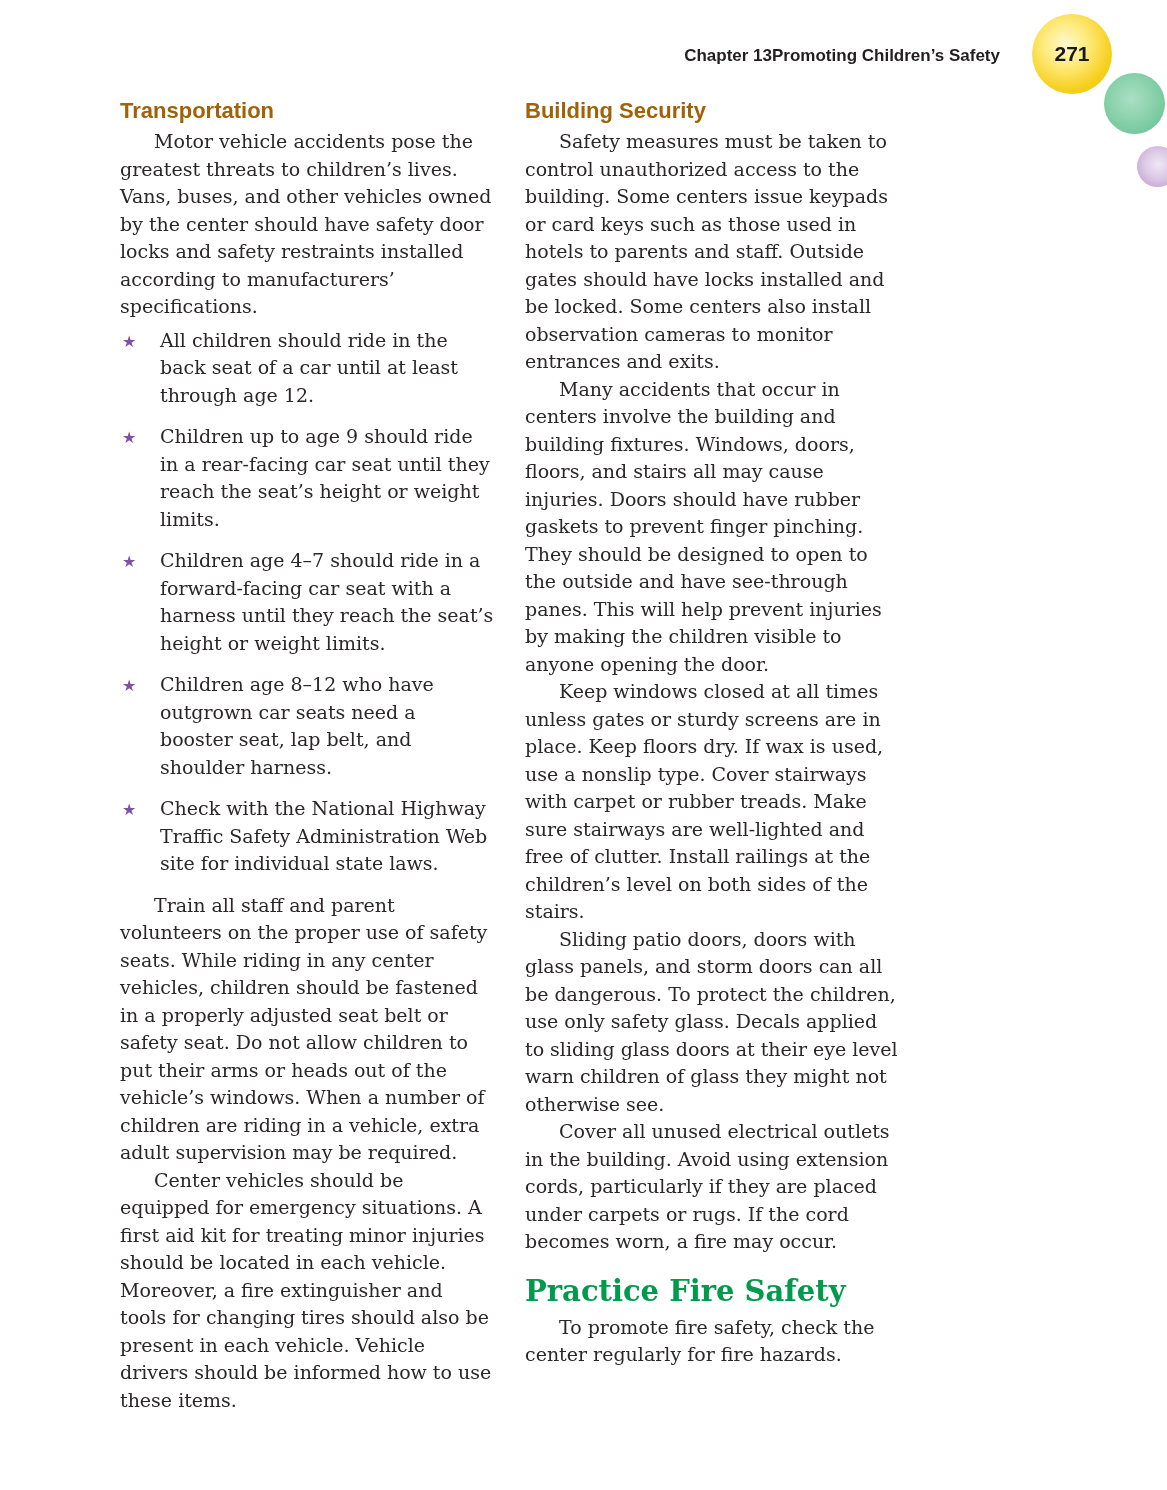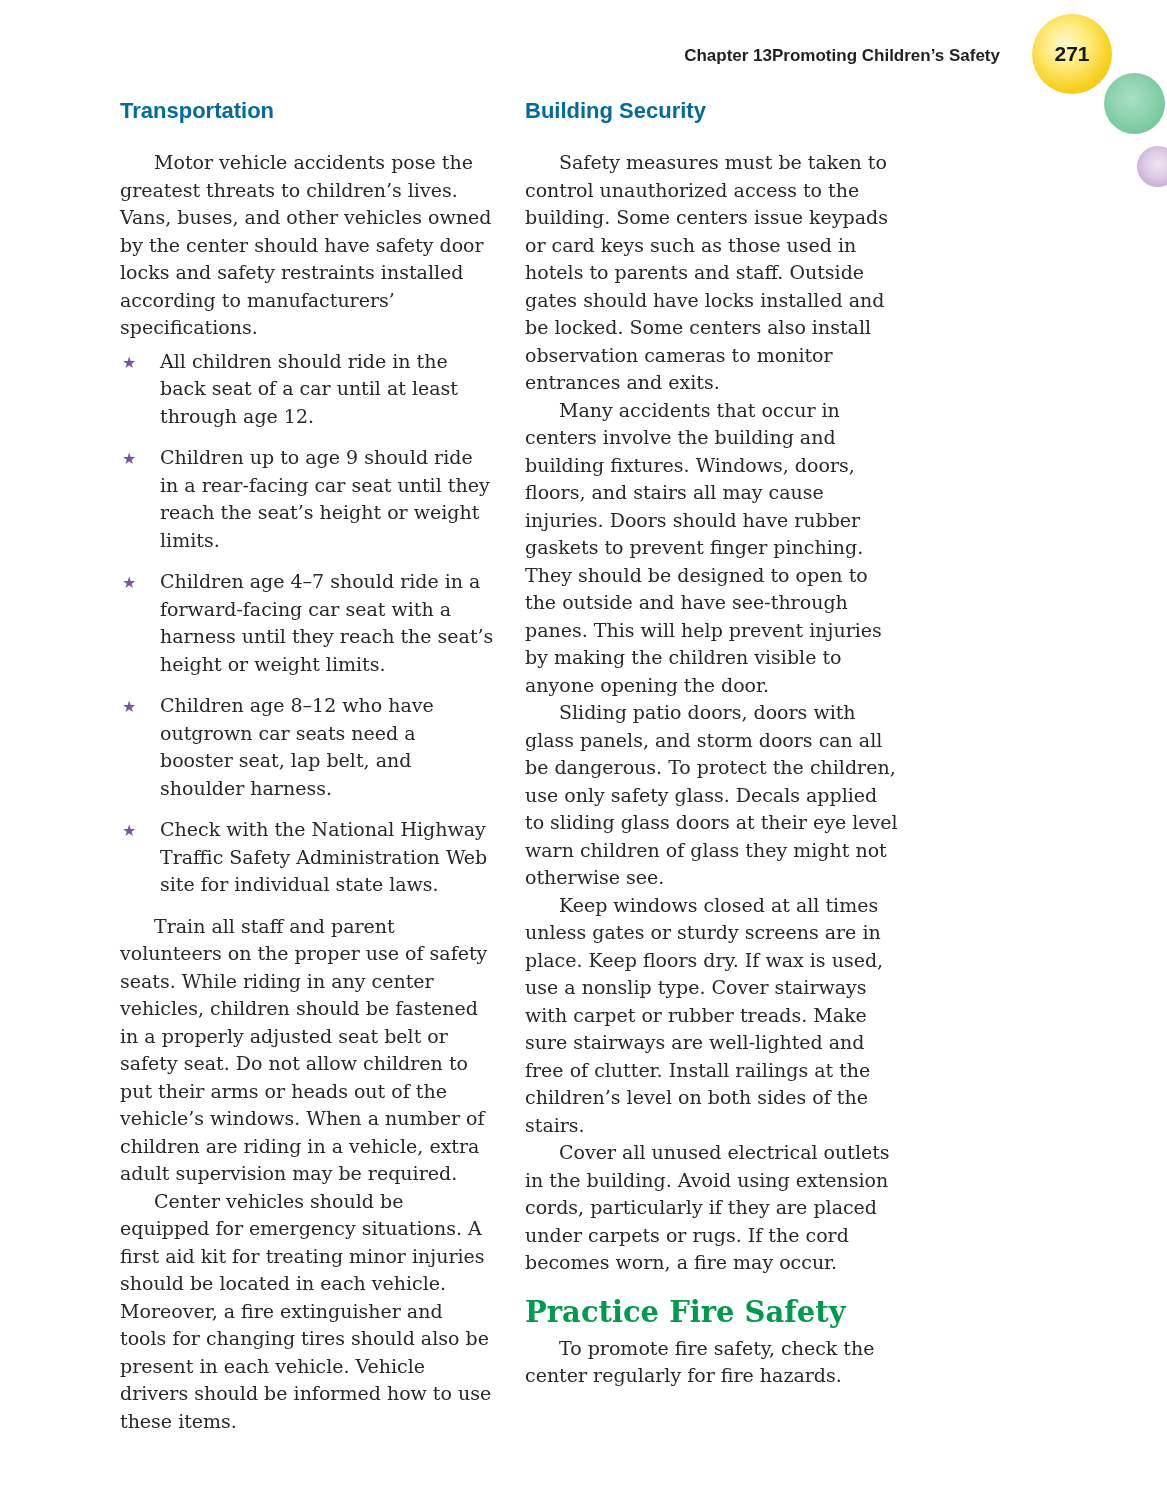--- a/index.html
+++ b/index.html
@@ -44,22 +44,22 @@
   }
 
   
   .col { position:absolute; top:98px; width:374px; }
   .col-left  { left:120px; }
   .col-right { left:525px; }
 
   h3.section-heading {
     font-family:"Liberation Sans", sans-serif;
     font-weight:bold; font-size:22px; line-height:26px;
-    color:#0369a1;
-    margin:0 0 25px 0;
+    color:#a16207;
+    margin:0 0 4px 0;
   }
   h2.major-heading {
     font-family:"DejaVu Serif", serif;
     font-weight:bold; font-size:29px; line-height:34px;
     color:#009a4d;
     margin:18px 0 6px 0;
   }
 
   p.para {
     font-size:19px; line-height:27.5px;
@@ -121,18 +121,18 @@
     </li>
   </ul>
   <p class="para">Train all staff and parent volunteers on the proper use of safety seats. While riding in any center vehicles, children should be fastened in a properly adjusted seat belt or safety seat. Do not allow children to put their arms or heads out of the vehicle’s windows. When a number of children are riding in a vehicle, extra adult supervision may be required.</p>
   <p class="para">Center vehicles should be equipped for emergency situations. A first aid kit for treating minor injuries should be located in each vehicle. Moreover, a fire extinguisher and tools for changing tires should also be present in each vehicle. Vehicle drivers should be informed how to use these items.</p>
 </section>
 
 <section class="col col-right">
   <h3 class="section-heading">Building Security</h3>
   <p class="para">Safety measures must be taken to control unauthorized access to the building. Some centers issue keypads or card keys such as those used in hotels to parents and staff. Outside gates should have locks installed and be locked. Some centers also install observation cameras to monitor entrances and exits.</p>
   <p class="para">Many accidents that occur in centers involve the building and building fixtures. Windows, doors, floors, and stairs all may cause injuries. Doors should have rubber gaskets to prevent finger pinching. They should be designed to open to the outside and have see-through panes. This will help prevent injuries by making the children visible to anyone opening the door.</p>
+  <p class="para">Keep windows closed at all times unless gates or sturdy screens are in place. Keep floors dry. If wax is used, use a nonslip type. Cover stairways with carpet or rubber treads. Make sure stairways are well-lighted and free of clutter. Install railings at the children’s level on both sides of the stairs.</p>
   <p class="para">Sliding patio doors, doors with glass panels, and storm doors can all be dangerous. To protect the children, use only safety glass. Decals applied to sliding glass doors at their eye level warn children of glass they might not otherwise see.</p>
-  <p class="para">Keep windows closed at all times unless gates or sturdy screens are in place. Keep floors dry. If wax is used, use a nonslip type. Cover stairways with carpet or rubber treads. Make sure stairways are well-lighted and free of clutter. Install railings at the children’s level on both sides of the stairs.</p>
   <p class="para">Cover all unused electrical outlets in the building. Avoid using extension cords, particularly if they are placed under carpets or rugs. If the cord becomes worn, a fire may occur.</p>
   <h2 class="major-heading">Practice Fire Safety</h2>
   <p class="para">To promote fire safety, check the center regularly for fire hazards.</p>
 </section>
 
 </body></html>

